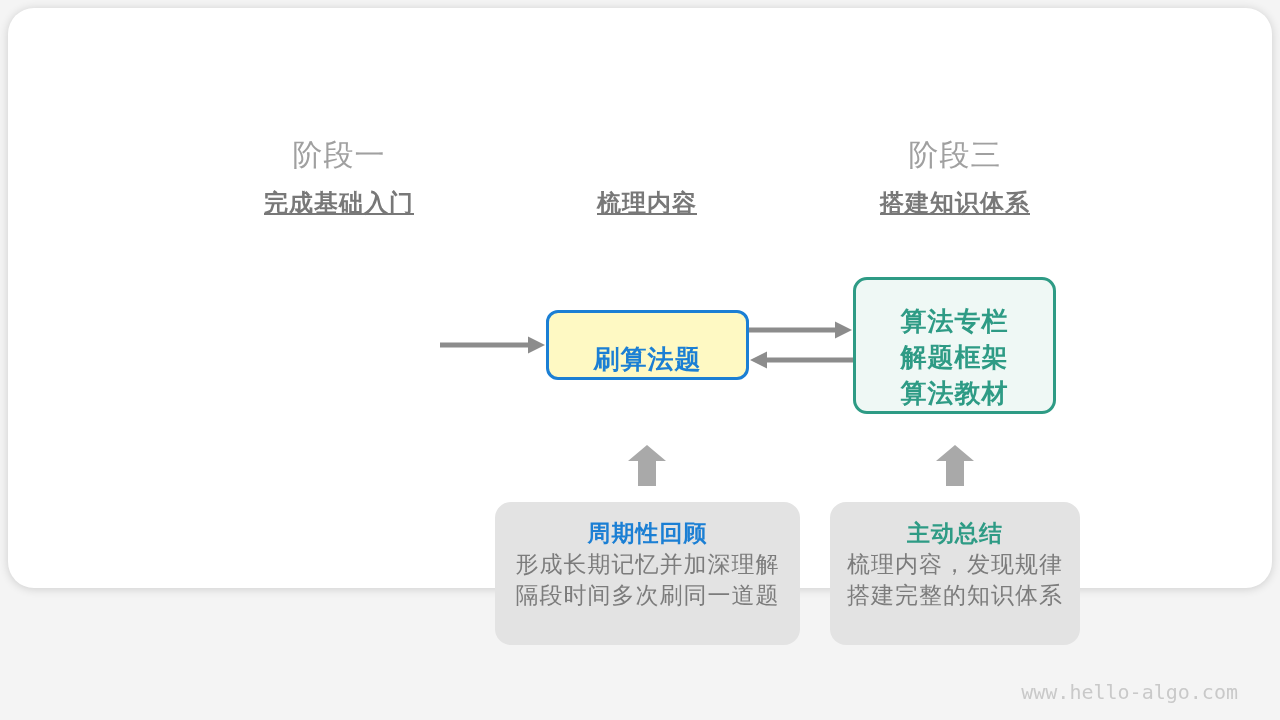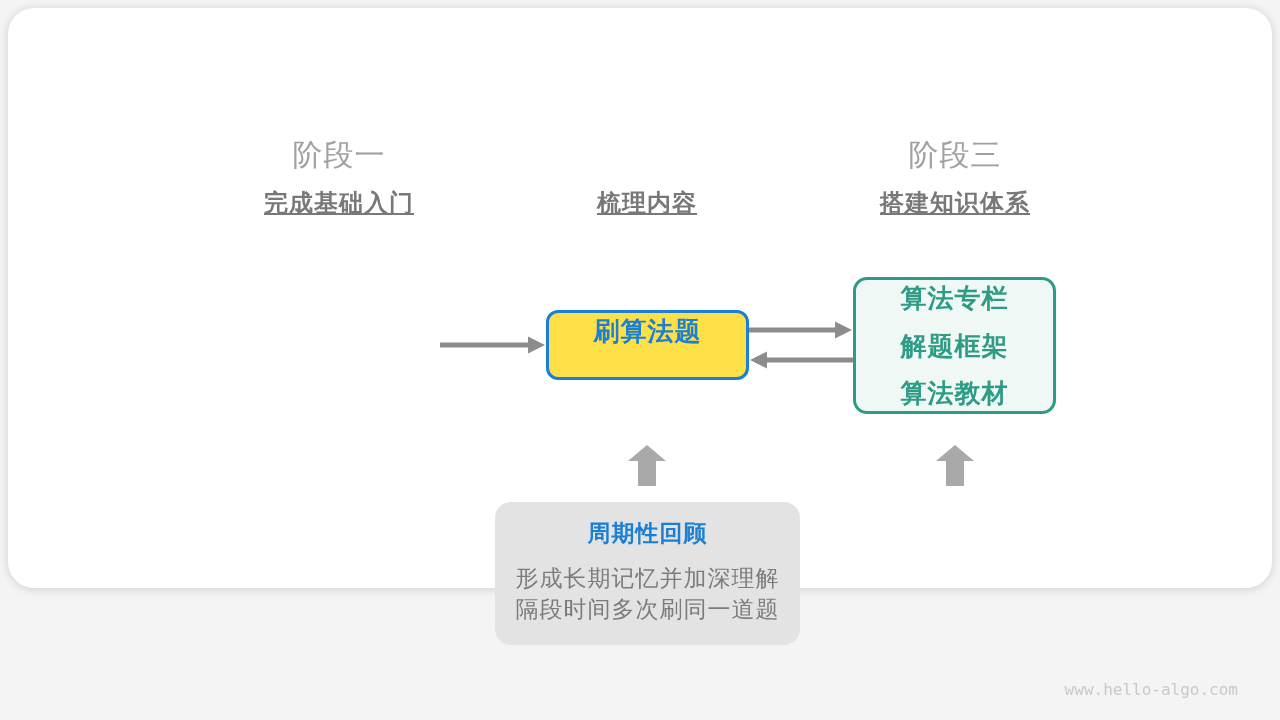--- a/index.html
+++ b/index.html
@@ -42,55 +42,54 @@
     text-decoration: underline;
   }
 
   
   .node {
     border-radius: 12px;
     border: 3px solid;
     display: flex;
     flex-direction: column;
     align-items: center;
-    justify-content: space-between;
+    justify-content: flex-end;
     font-size: 26px;
     font-weight: bold;
     letter-spacing: 1px;
   }
   .node.green  { border-color: #5f9e59; background: #f2f9f1; color: #4da052; }
-  .node.blue   { border-color: #1b7fd4; background: #fde047; color: #1b7fd4; }
+  .node.blue   { border-color: #1b7fd4; background: #fef9c3; color: #1b7fd4; }
   .node.teal   { border-color: #2e9b85; background: #eff8f5; color: #2e9b85; border-radius: 14px; }
   .node .nline { line-height: 36px; }
 
   
   .callout {
     background: #e3e3e3;
     border-radius: 16px;
     text-align: center;
     padding-top: 16px;
   }
   .callout .title {
     font-size: 23px;
     font-weight: bold;
     letter-spacing: 1px;
-    margin-bottom: 14px;
   }
   .callout.blue .title { color: #1b7fd4; }
   .callout.teal .title { color: #2e9b85; }
   .callout .body-line {
     font-size: 23px;
     color: #7c7c7c;
     line-height: 31px;
     letter-spacing: 1px;
   }
 
   .watermark {
     font-family: "DejaVu Sans Mono", "Liberation Mono", monospace;
-    font-size: 16px;
+    font-size: 20px;
     color: #c9c9c9;
   }
 
   svg { display: block; }
 </style>
 </head>
 <body>
 
 <div class="canvas">
   <div class="card">
@@ -136,17 +135,22 @@
     <svg class="abs" style="left:928px; top:437px;" width="38" height="41" viewBox="0 0 38 41">
       <polygon points="19,0 38,16 28,16 28,41 10,41 10,16 0,16" fill="#a9a9a9"></polygon>
     </svg>
 
     <div class="abs callout blue" style="left:487px; top:494px; width:305px; height:143px;">
       <div class="title">周期性回顾</div>
       <div class="body-line">形成长期记忆并加深理解</div>
       <div class="body-line">隔段时间多次刷同一道题</div>
     </div>
 
+    <div class="abs callout teal" style="left:822px; top:494px; width:250px; height:143px;">
+      <div class="title">主动总结</div>
+      <div class="body-line">梳理内容，发现规律</div>
+      <div class="body-line">搭建完整的知识体系</div>
+    </div>
 
     <div class="abs watermark" style="right:34px; top:672px;">www.hello-algo.com</div>
 
   </div>
 </div>
 
 </body></html>

